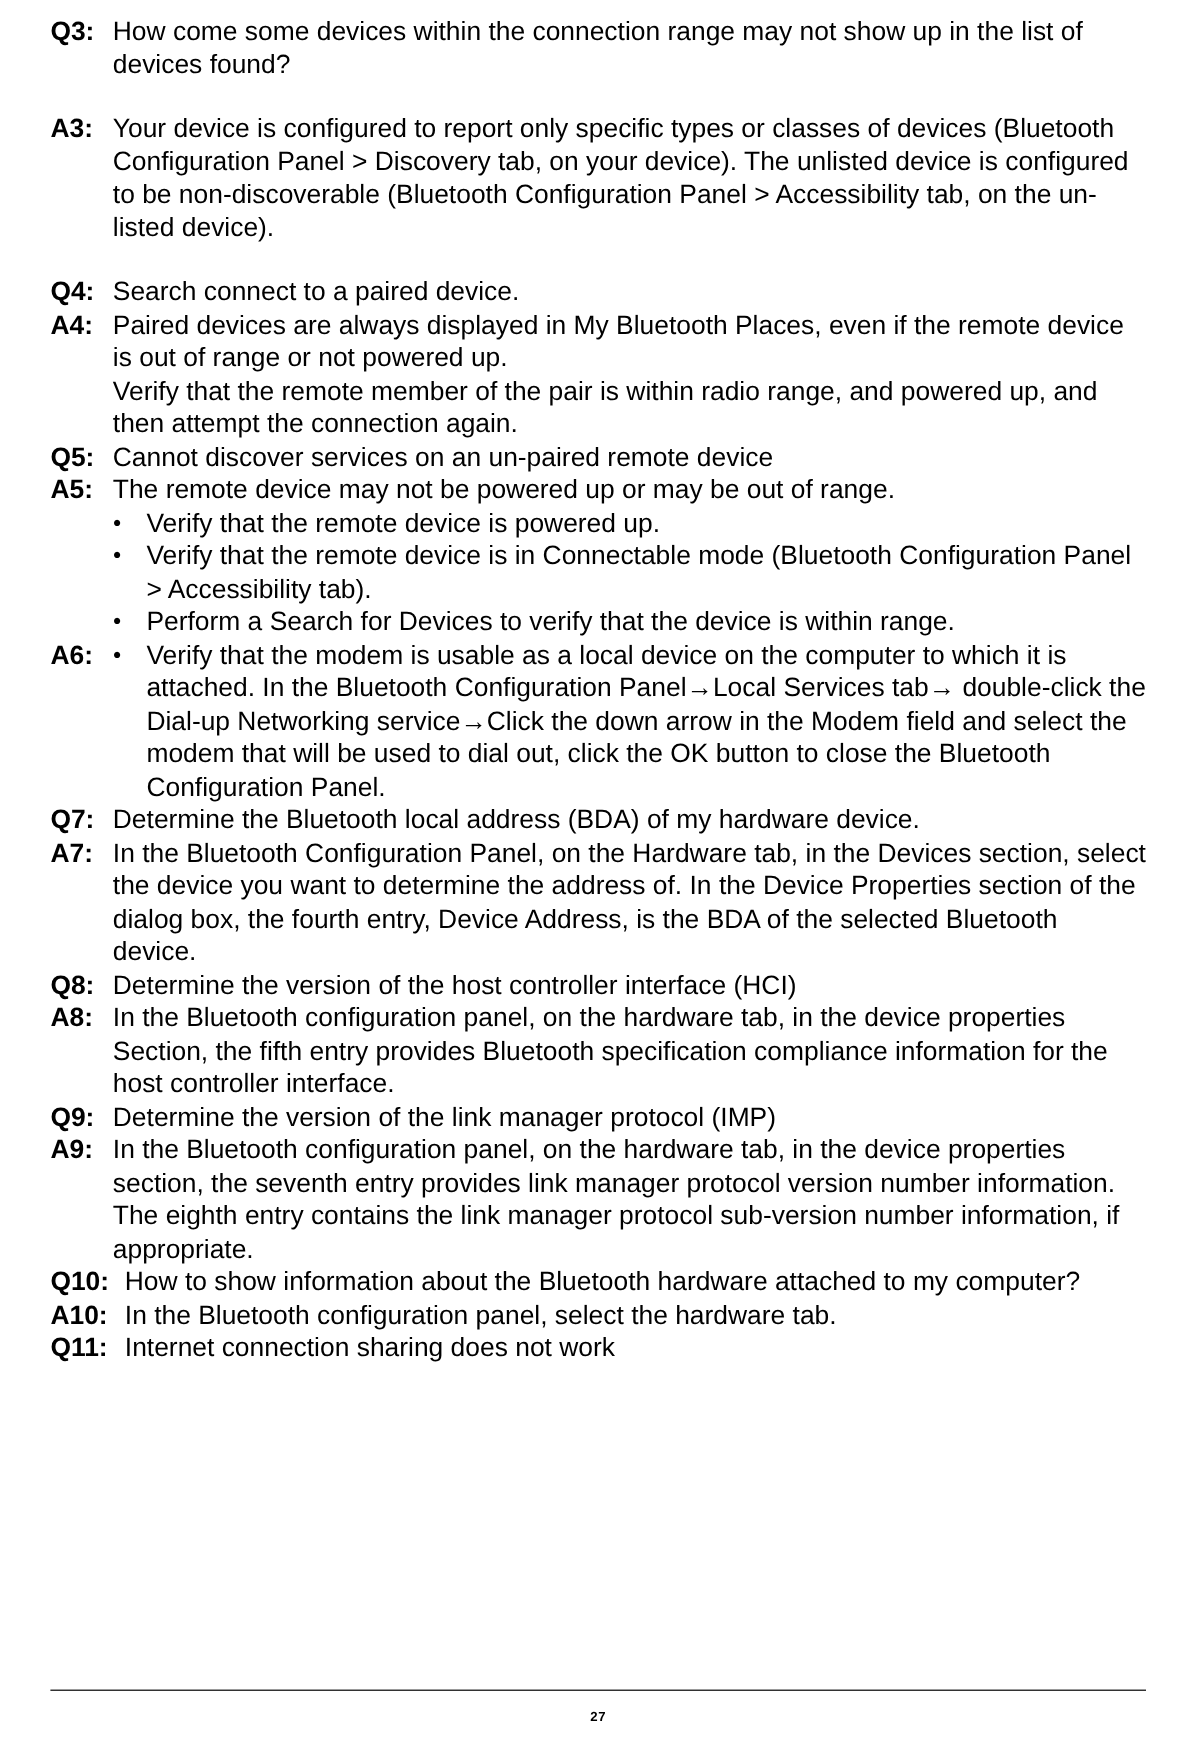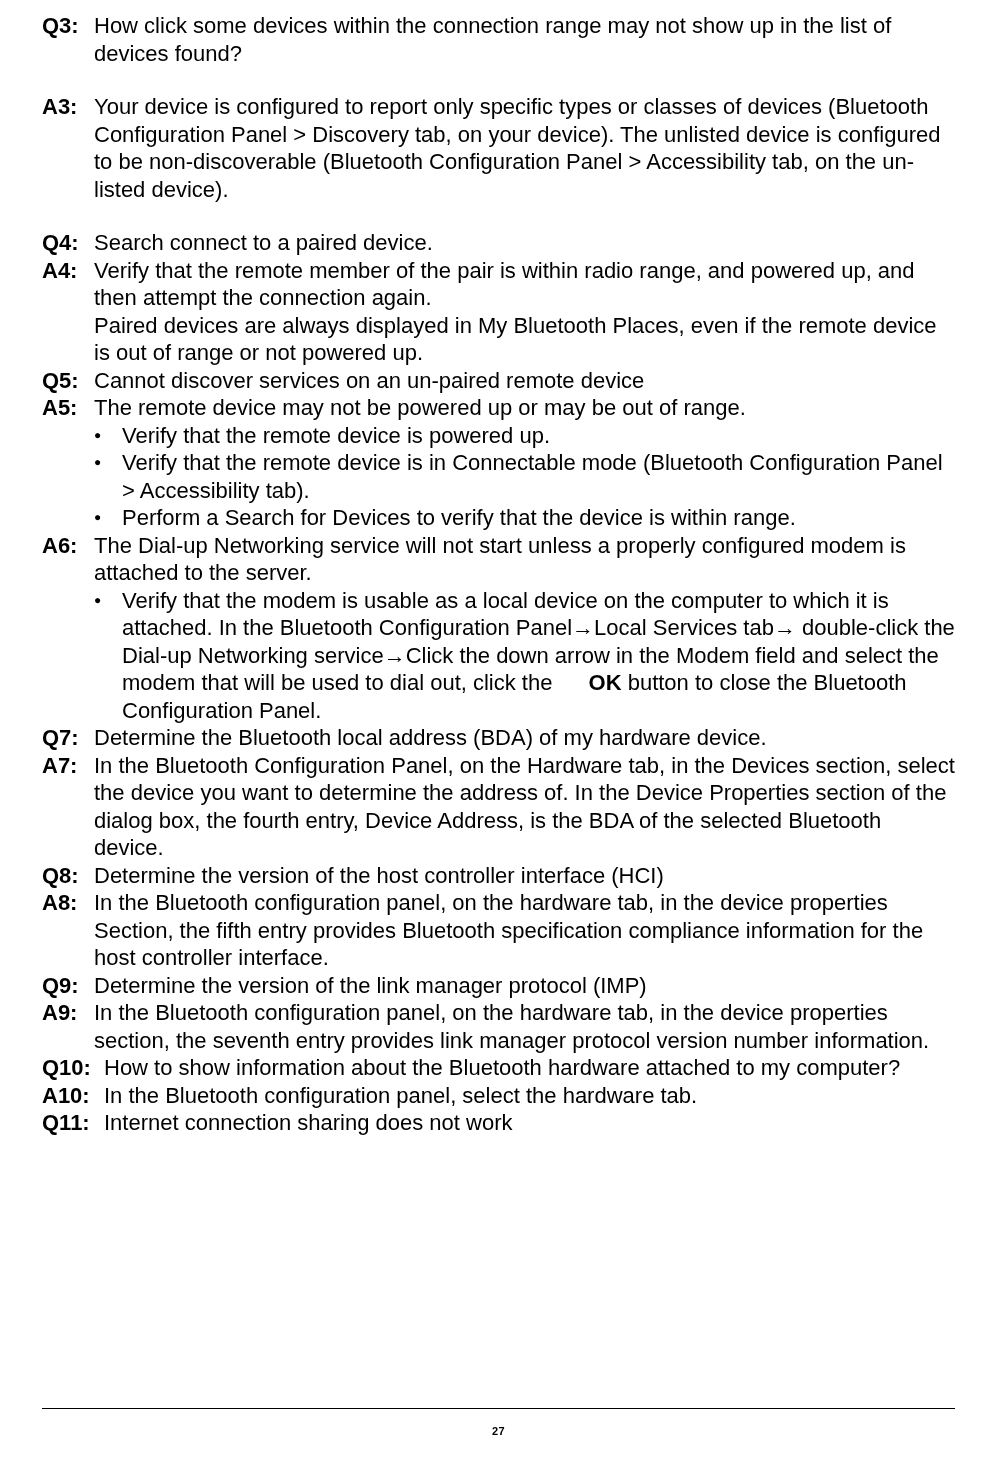--- a/index.html
+++ b/index.html
@@ -67,51 +67,51 @@
     position: absolute;
     bottom: 18px;
     left: 0;
     right: 0;
     text-align: center;
     font-family: "Arial Black", Arial, sans-serif;
     font-weight: 900;
     font-size: 11px;
     letter-spacing: 0.5px;
   }
-  b { font-weight: bold; margin-left: 30px; }
+  b { font-weight: normal; }
 </style>
 </head>
 <body>
 
 <div class="page">
 
   <div class="entry">
     <div class="label">Q3:</div>
-    <div class="body">How click some devices within the connection range may not show up in the list of devices found?</div>
+    <div class="body">How come some devices within the connection range may not show up in the list of devices found?</div>
   </div>
 
   <div class="blank-line"></div>
 
   <div class="entry">
     <div class="label">A3:</div>
     <div class="body">Your device is configured to report only specific types or classes of devices (Bluetooth Configuration Panel &gt; Discovery tab, on your device). The unlisted device is configured to be non-discoverable (Bluetooth Configuration Panel &gt; Accessibility tab, on the un-listed device).</div>
   </div>
 
   <div class="blank-line"></div>
 
   <div class="entry">
     <div class="label">Q4:</div>
     <div class="body">Search connect to a paired device.</div>
   </div>
 
   <div class="entry">
     <div class="label">A4:</div>
     <div class="body">
+      <p>Paired devices are always displayed in My Bluetooth Places, even if the remote device is out of range or not powered up.</p>
       <p>Verify that the remote member of the pair is within radio range, and powered up, and then attempt the connection again.</p>
-      <p>Paired devices are always displayed in My Bluetooth Places, even if the remote device is out of range or not powered up.</p>
     </div>
   </div>
 
   <div class="entry">
     <div class="label">Q5:</div>
     <div class="body">Cannot discover services on an un-paired remote device</div>
   </div>
 
   <div class="entry">
     <div class="label">A5:</div>
@@ -131,21 +131,20 @@
           <span class="txt">Perform a Search for Devices to verify that the device is within range.</span>
         </li>
       </ul>
     </div>
   </div>
 
 
   <div class="entry">
     <div class="label">A6:</div>
     <div class="body">
-      <p>The Dial-up Networking service will not start unless a properly configured modem is attached to the server.</p>
       <ul class="bullets">
         <li>
           <span class="dot">●</span>
           <span class="txt">
             <span>Verify that the modem is usable as a local device on the computer to which it is attached. In the Bluetooth Configuration Panel</span><span>→</span><span>Local Services tab</span><span>→</span><span> double-click the Dial-up Networking service</span><span>→</span><span>Click the down arrow in the Modem field and select the modem that will be used to dial out, click the </span><b>OK</b><span> button to close the Bluetooth Configuration Panel.</span>
           </span>
         </li>
       </ul>
     </div>
   </div>
@@ -174,20 +173,21 @@
 
   <div class="entry">
     <div class="label">Q9:</div>
     <div class="body">Determine the version of the link manager protocol (IMP)</div>
   </div>
 
   <div class="entry">
     <div class="label">A9:</div>
     <div class="body">
       <p>In the Bluetooth configuration panel, on the hardware tab, in the device properties section, the seventh entry provides link manager protocol version number information.</p>
+      <p>The eighth entry contains the link manager protocol sub-version number information, if appropriate.</p>
     </div>
   </div>
 
   <div class="entry">
     <div class="label wide">Q10:</div>
     <div class="body">How to show information about the Bluetooth hardware attached to my computer?</div>
   </div>
 
   <div class="entry">
     <div class="label wide">A10:</div>

